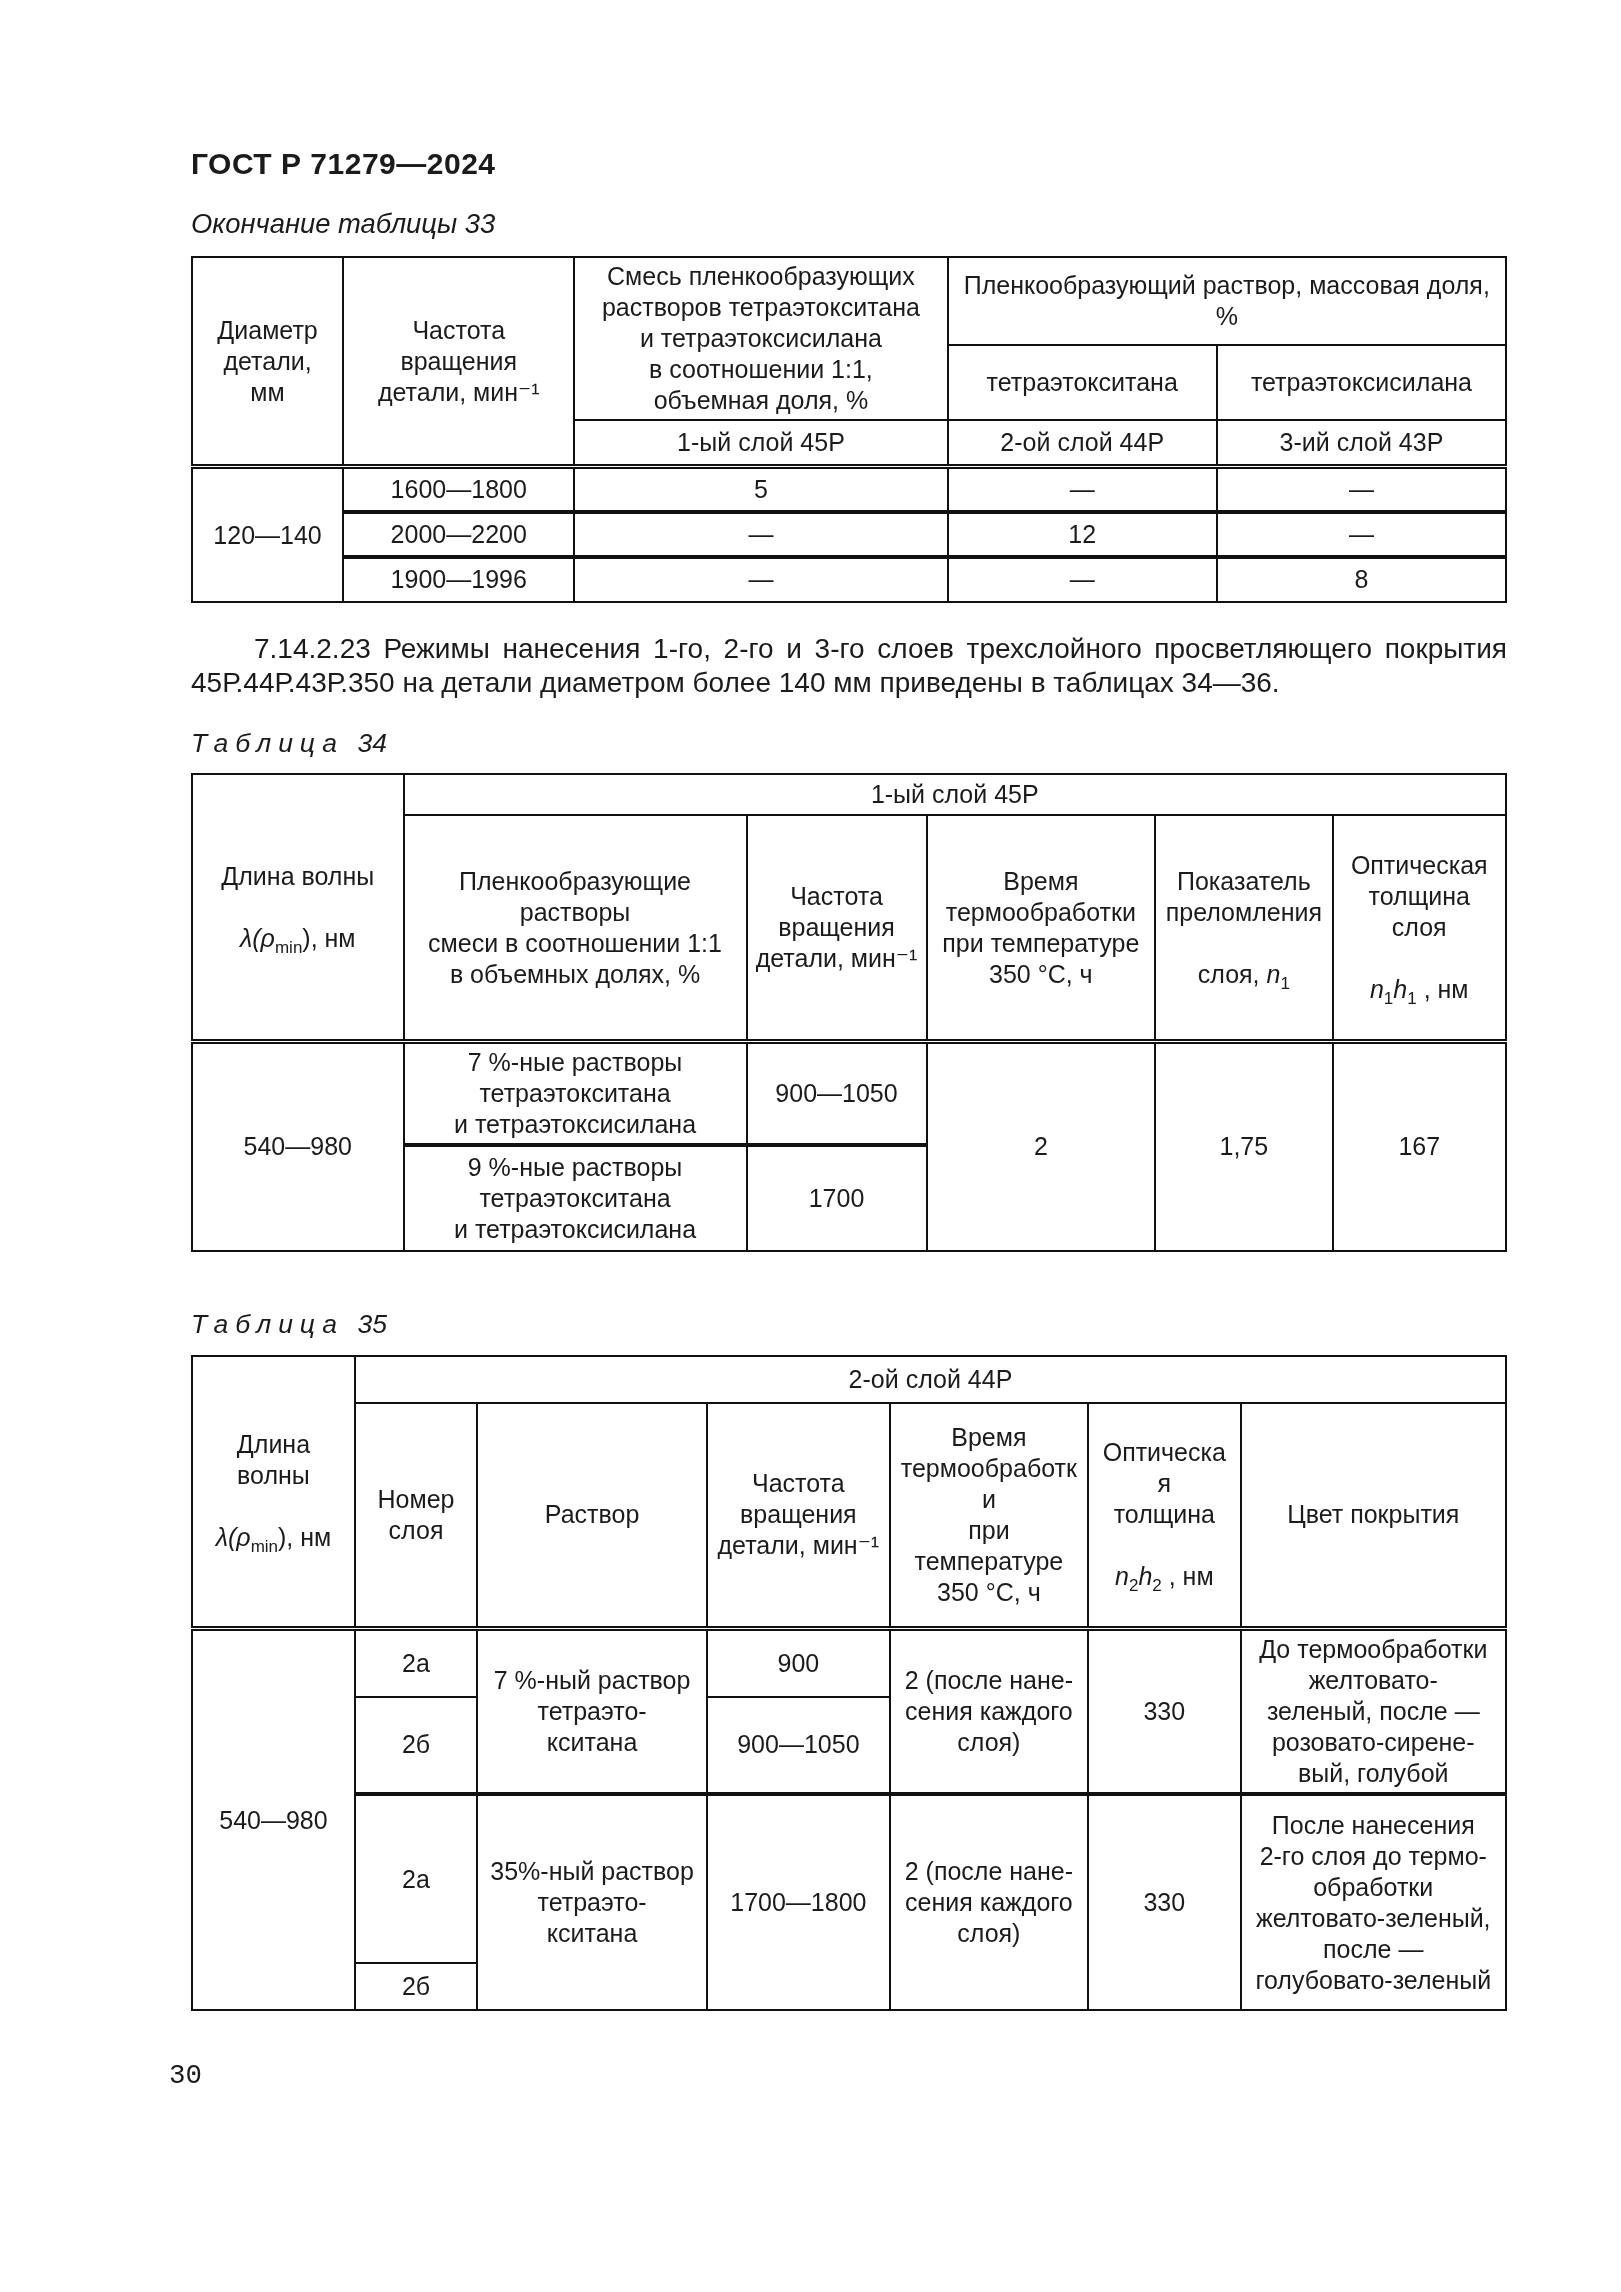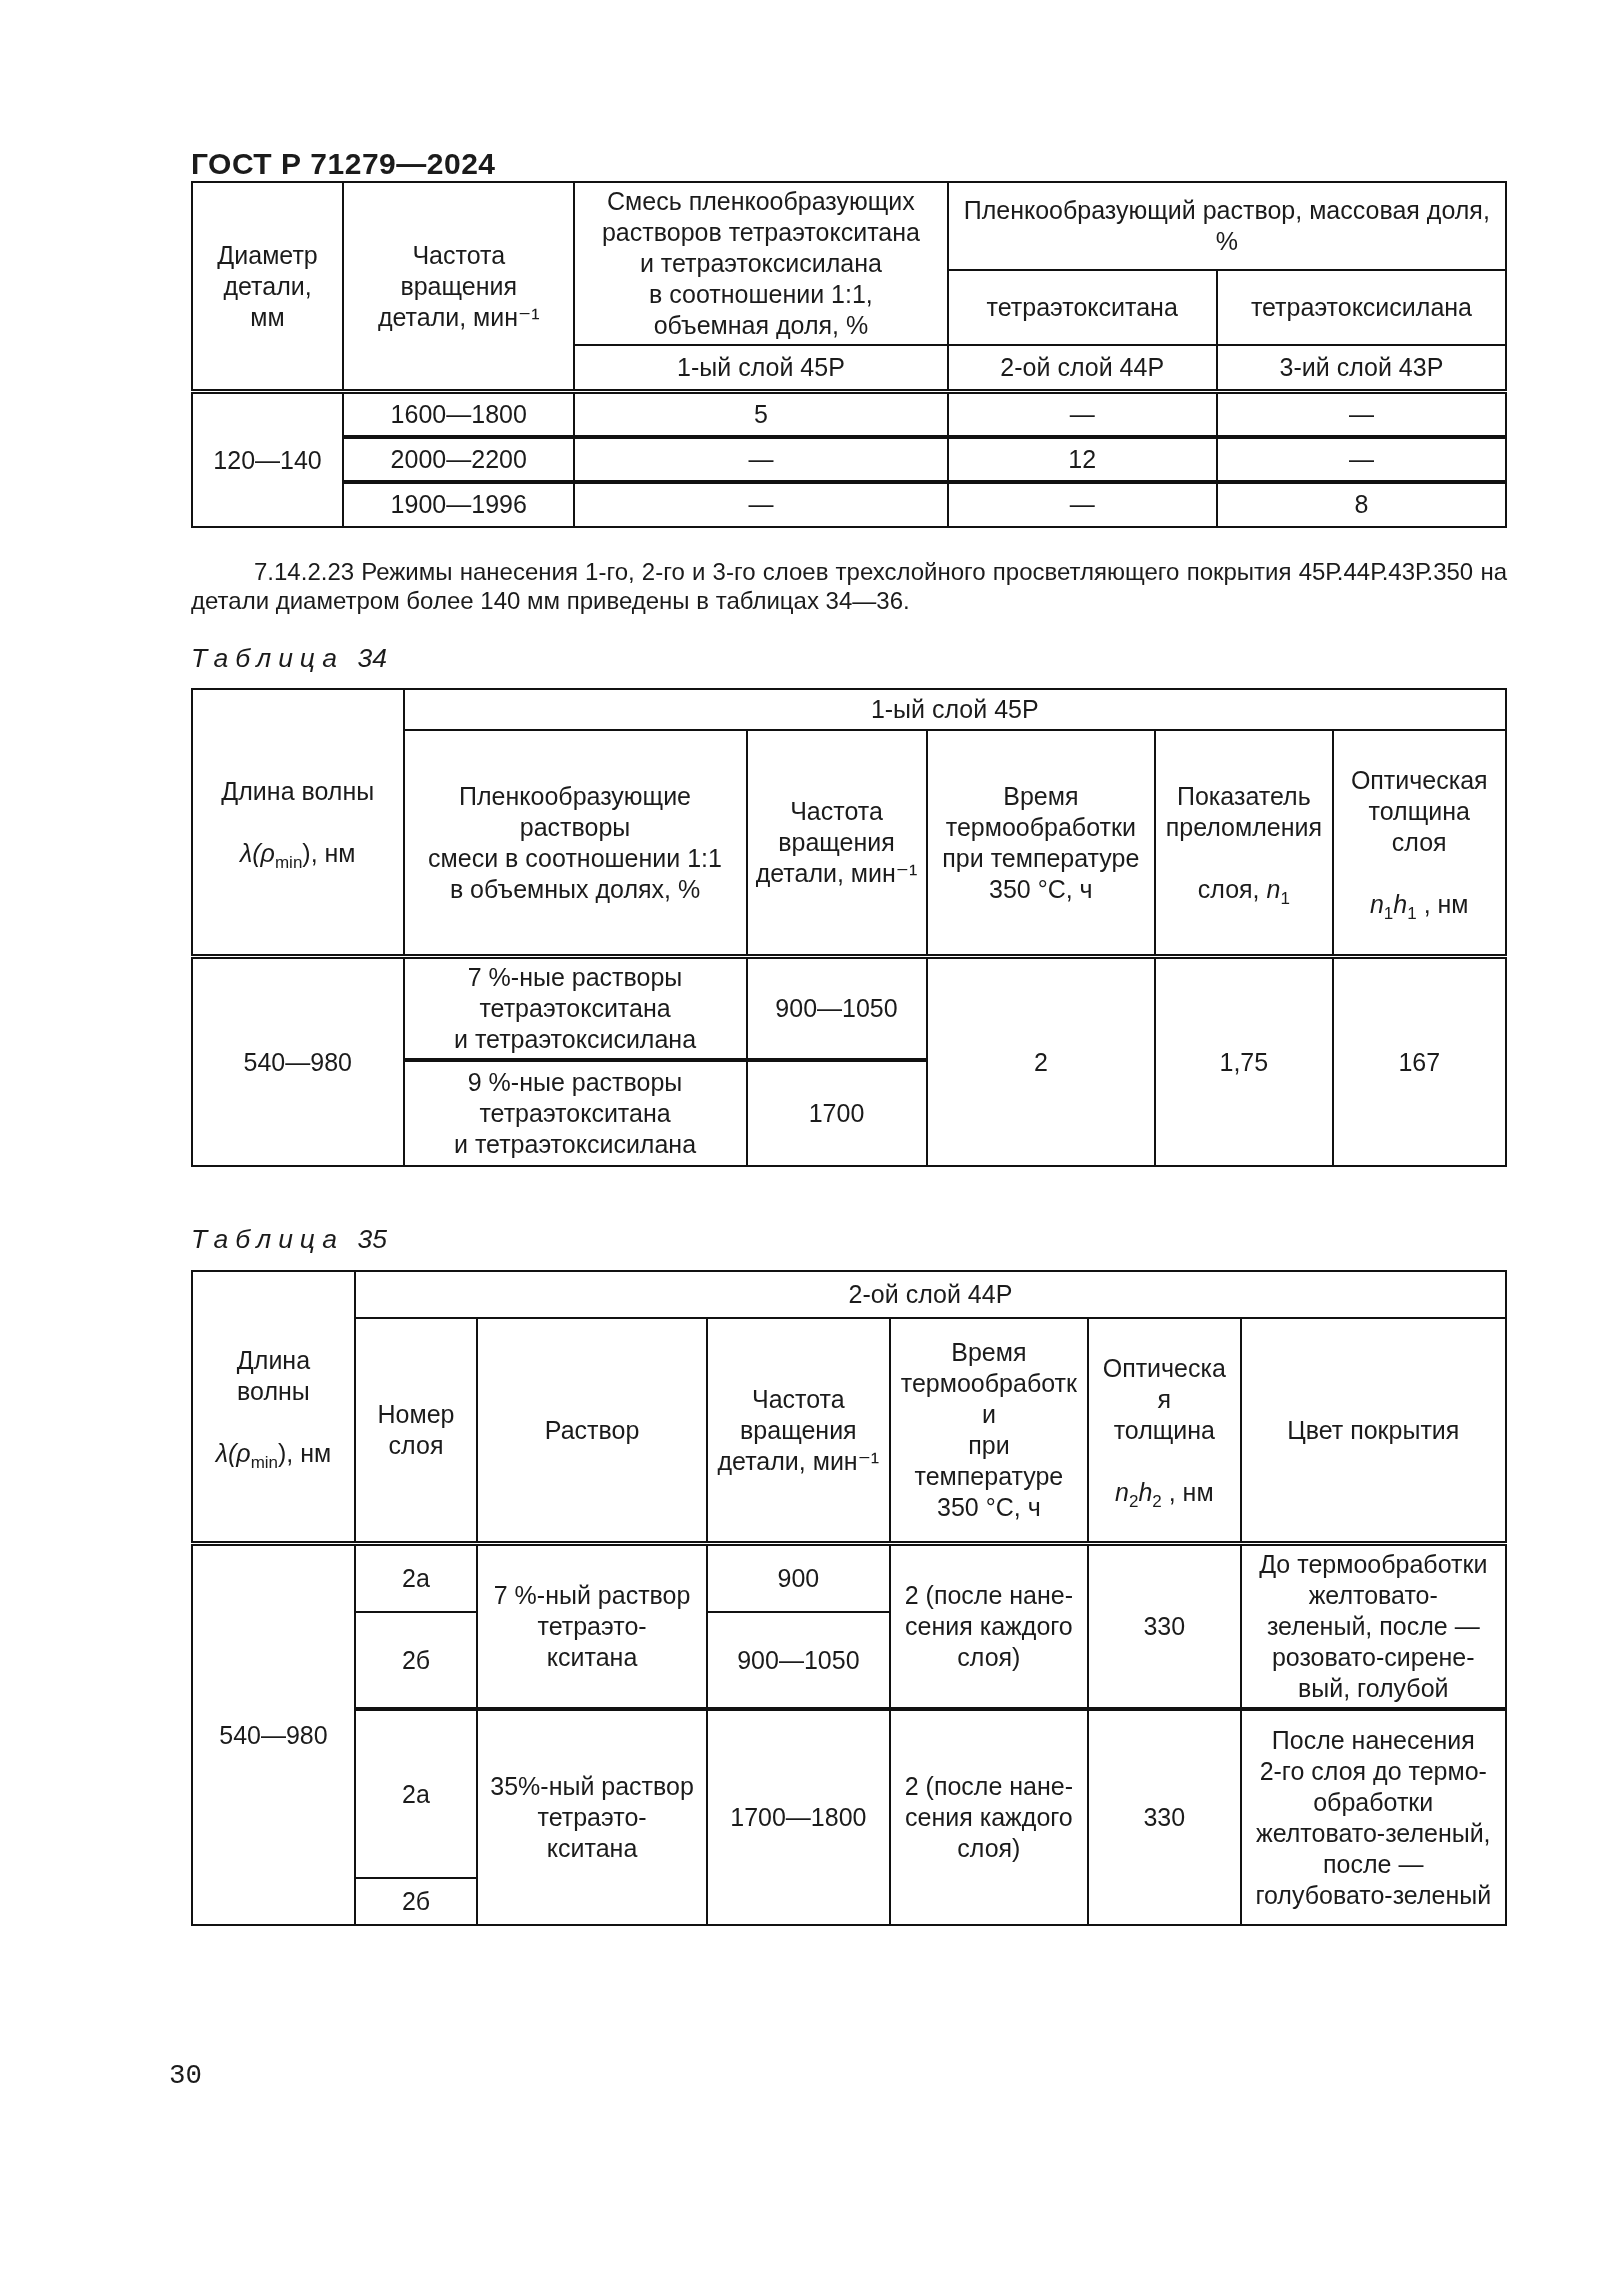--- a/index.html
+++ b/index.html
@@ -11,21 +11,21 @@
     position: relative;
     overflow: hidden;
   }
   .content { position: absolute; left: 191px; top: 0; width: 1316px; }
 
   .doc-code { margin-top: 147px; font-weight: bold; font-size: 30px; letter-spacing: 0.5px; }
   .cont-label { margin-top: 27.4px; margin-bottom: 15.7px; font-style: italic; font-size: 27.4px; }
 
   .para {
     margin-top: 29px;
-    font-size: 24px; line-height: 1.22;
+    font-size: 28px; line-height: 1.22;
     text-align: justify; text-indent: 63px;
   }
 
   .tbl-caption { font-size: 26.5px; font-style: italic; }
   .cap34 { margin-top: 27.4px; margin-bottom: 14.7px; }
   .cap35 { margin-top: 57px; margin-bottom: 14.7px; }
   .cap-word { letter-spacing: 6.9px; margin-right: 13.7px; }
 
   table.tbl {
     border-collapse: collapse; width: 100%; table-layout: fixed;
@@ -49,20 +49,21 @@
 
   .page-number { position: absolute; left: 169px; top: 2060px; font-size: 27.4px; font-family: Liberation Mono, monospace; }
 </style>
 </head>
 <body>
 
 <div class="content">
 
   <div class="doc-code">ГОСТ Р 71279—2024</div>
 
+  <div class="cont-label">Окончание таблицы 33</div>
 
   <table class="tbl t33">
     <colgroup>
       <col style="width:11.5%">
         <col style="width:17.6%">
         <col style="width:28.4%">
         <col style="width:20.5%">
         <col style="width:22.0%">
     </colgroup>
     <tbody>

